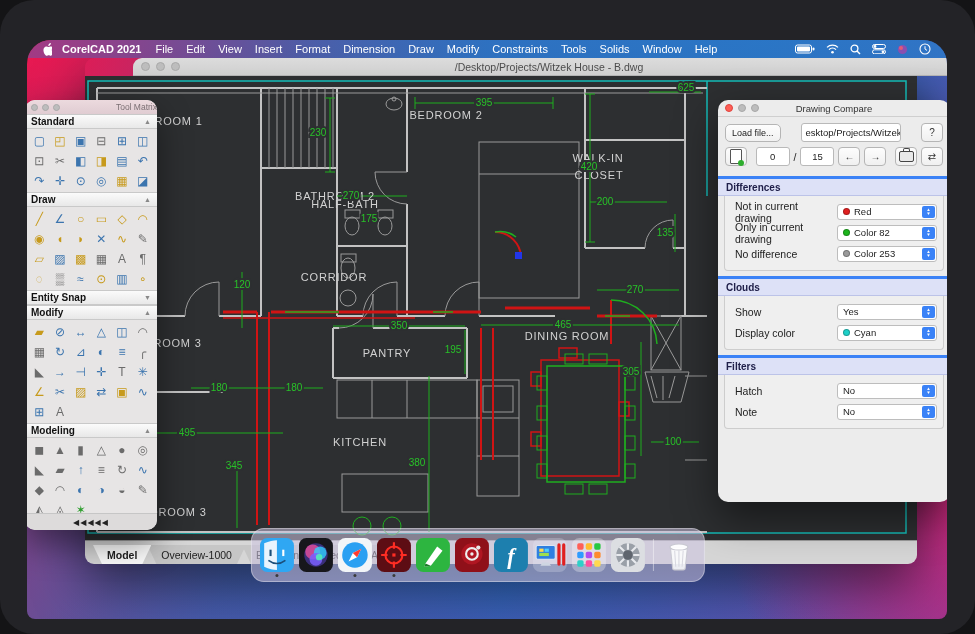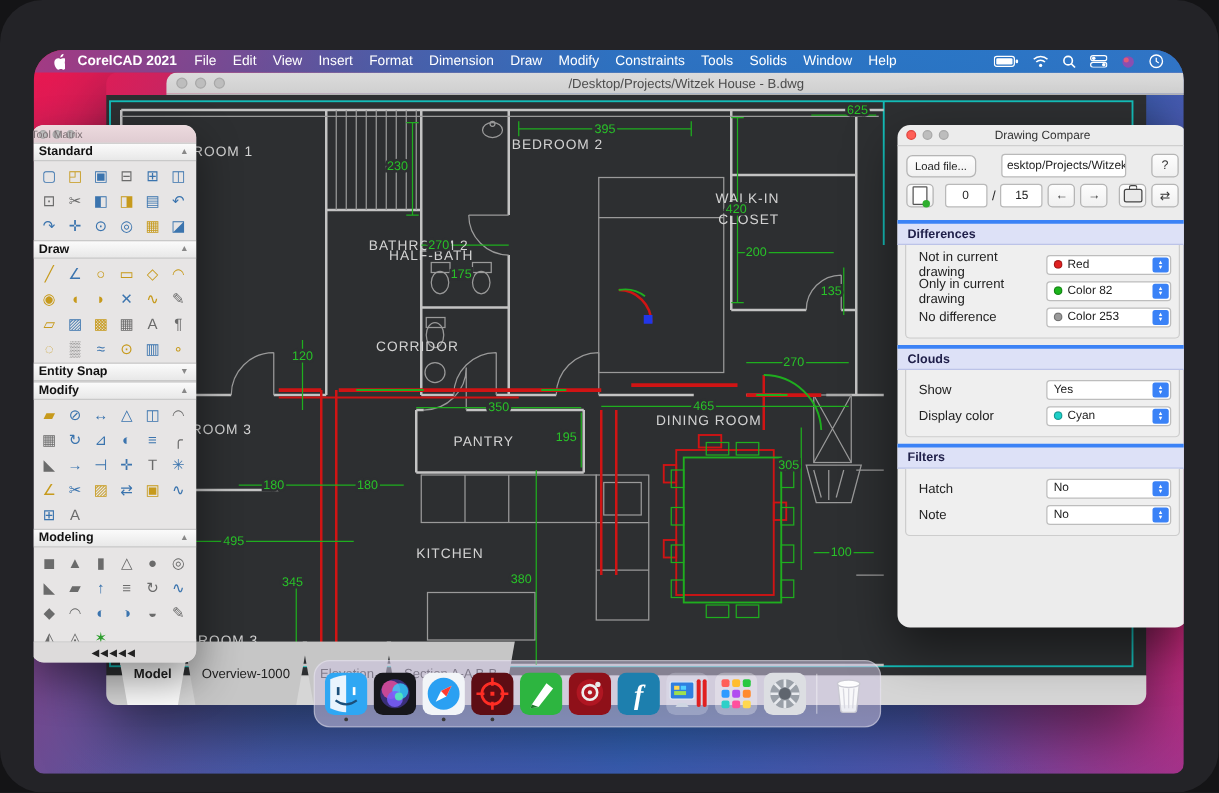--- a/index.html
+++ b/index.html
@@ -29,31 +29,31 @@
   .lights{display:flex;gap:6px;margin-left:8px;}
   .light{width:9px;height:9px;border-radius:50%;background:#bdbdbd;border:1px solid #a8a8a8;box-sizing:border-box;}
   .light.red{background:#ff5f57;border-color:#e0443e;}
   .titlebar .wtitle{position:absolute;left:0;right:0;text-align:center;font-size:10.5px;color:#4c4c4c;}
   .canvas{position:absolute;left:0;top:18px;width:832px;height:464px;background:#2d2f31;overflow:hidden;}
   .canvas svg{display:block;}
   
   .tabbar{position:absolute;left:0;bottom:0;width:100%;height:24px;border-radius:0 0 9px 9px;
     background:#d6d6d6;border-top:1px solid #9d9d9d;box-sizing:border-box;display:flex;align-items:flex-end;padding-left:8px;}
   .tab{height:19px;display:flex;align-items:center;justify-content:center;font-size:10.5px;color:#222;
-    background:#c6c6c6;clip-path:polygon(0 0,100% 0,calc(100% - 9px) 100%,9px 100%);margin-right:-4px;padding:16px 14px;}
+    background:#c6c6c6;clip-path:polygon(0 0,100% 0,calc(100% - 9px) 100%,9px 100%);margin-right:-4px;padding:0 14px;}
   .tab.active{background:#fff;font-weight:bold;z-index:2;}
   .tab-add{width:20px;height:16px;margin:0 0 2px 10px;background:#e3e3e3;border:1px solid #9d9d9d;border-radius:3px;
     display:flex;align-items:center;justify-content:center;font-size:13px;color:#333;box-sizing:border-box;}
   
   .tool-matrix{position:absolute;left:-2px;top:60px;width:132px;height:430px;background:#e7e5e5;border-radius:10px;
     box-shadow:0 14px 34px rgba(0,0,0,.45);z-index:30;overflow:hidden;}
   .tm-title{height:14px;background:linear-gradient(#ecdade,#e0ccd2);display:flex;align-items:center;position:relative;border-radius:10px 10px 0 0;}
   .tm-title .lights{margin-left:6px;gap:4px;}
   .tm-title .light{width:7px;height:7px;}
-  .tm-title .t{position:absolute;left:0;right:0;text-align:left;font-size:8.5px;color:#7c7074;}
+  .tm-title .t{position:absolute;left:0;right:0;text-align:right;font-size:8.5px;color:#7c7074;}
   .tm-sec-h{height:15px;background:linear-gradient(#fbfbfb,#e8e8e8);border-top:1px solid #c9c9c9;border-bottom:1px solid #c9c9c9;
     display:flex;align-items:center;justify-content:space-between;padding:0 6px;box-sizing:border-box;}
   .tm-sec-h .lbl{font-size:10px;font-weight:bold;color:#111;}
   .tm-sec-h .tri{font-size:7px;color:#888;}
   .tm-grid{display:grid;grid-template-columns:repeat(6,1fr);padding:2px 4px;row-gap:1px;}
   .tm-icon{height:19px;display:flex;align-items:center;justify-content:center;font-size:12px;cursor:default;}
   .tm-overflow{position:absolute;bottom:0;left:0;width:100%;height:16px;background:#dddbdb;border-top:1px solid #c6c6c6;
     display:flex;align-items:center;justify-content:center;font-size:8px;color:#222;letter-spacing:1px;border-radius:0 0 10px 10px;}
   
   .compare{position:absolute;left:691px;top:60px;width:232px;height:402px;background:#ececec;border-radius:10px;

